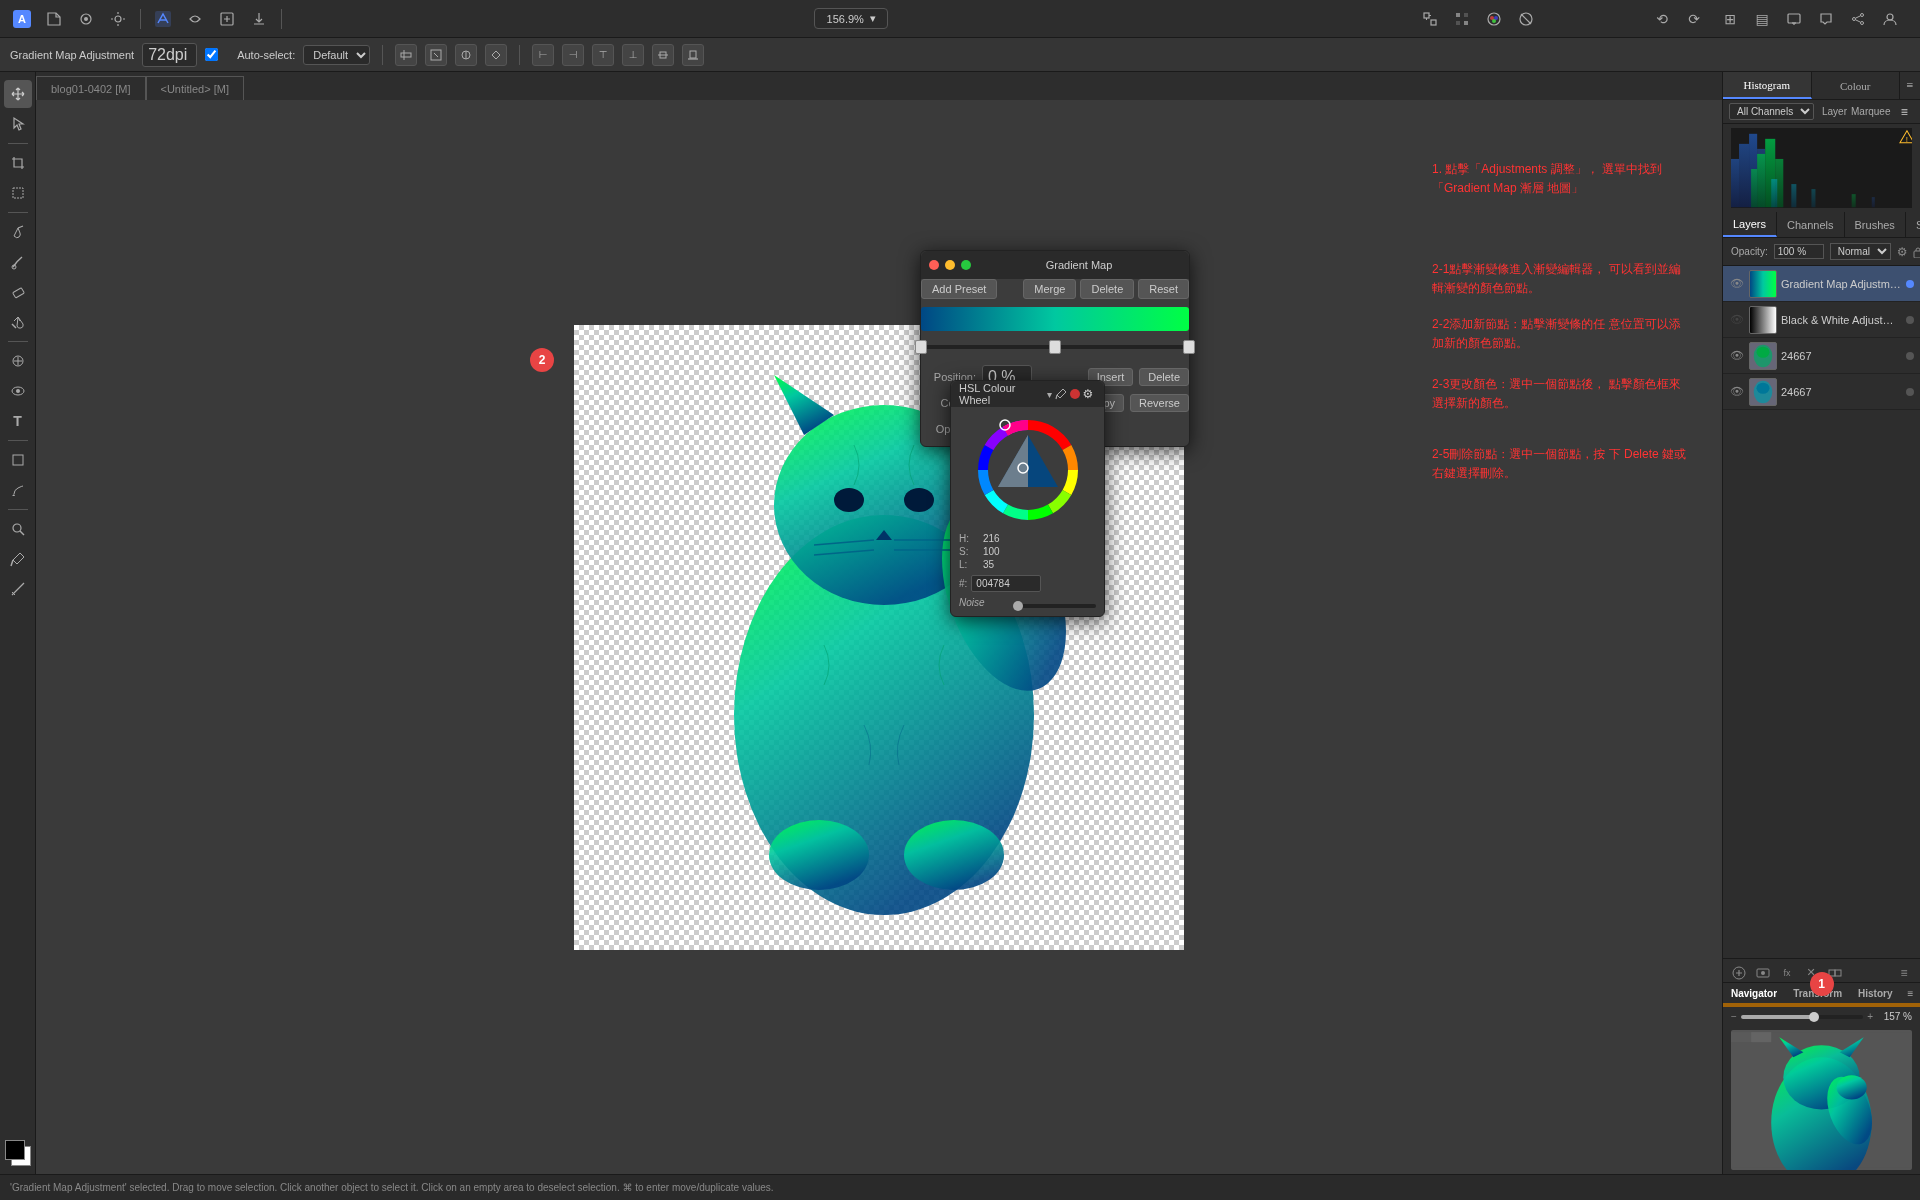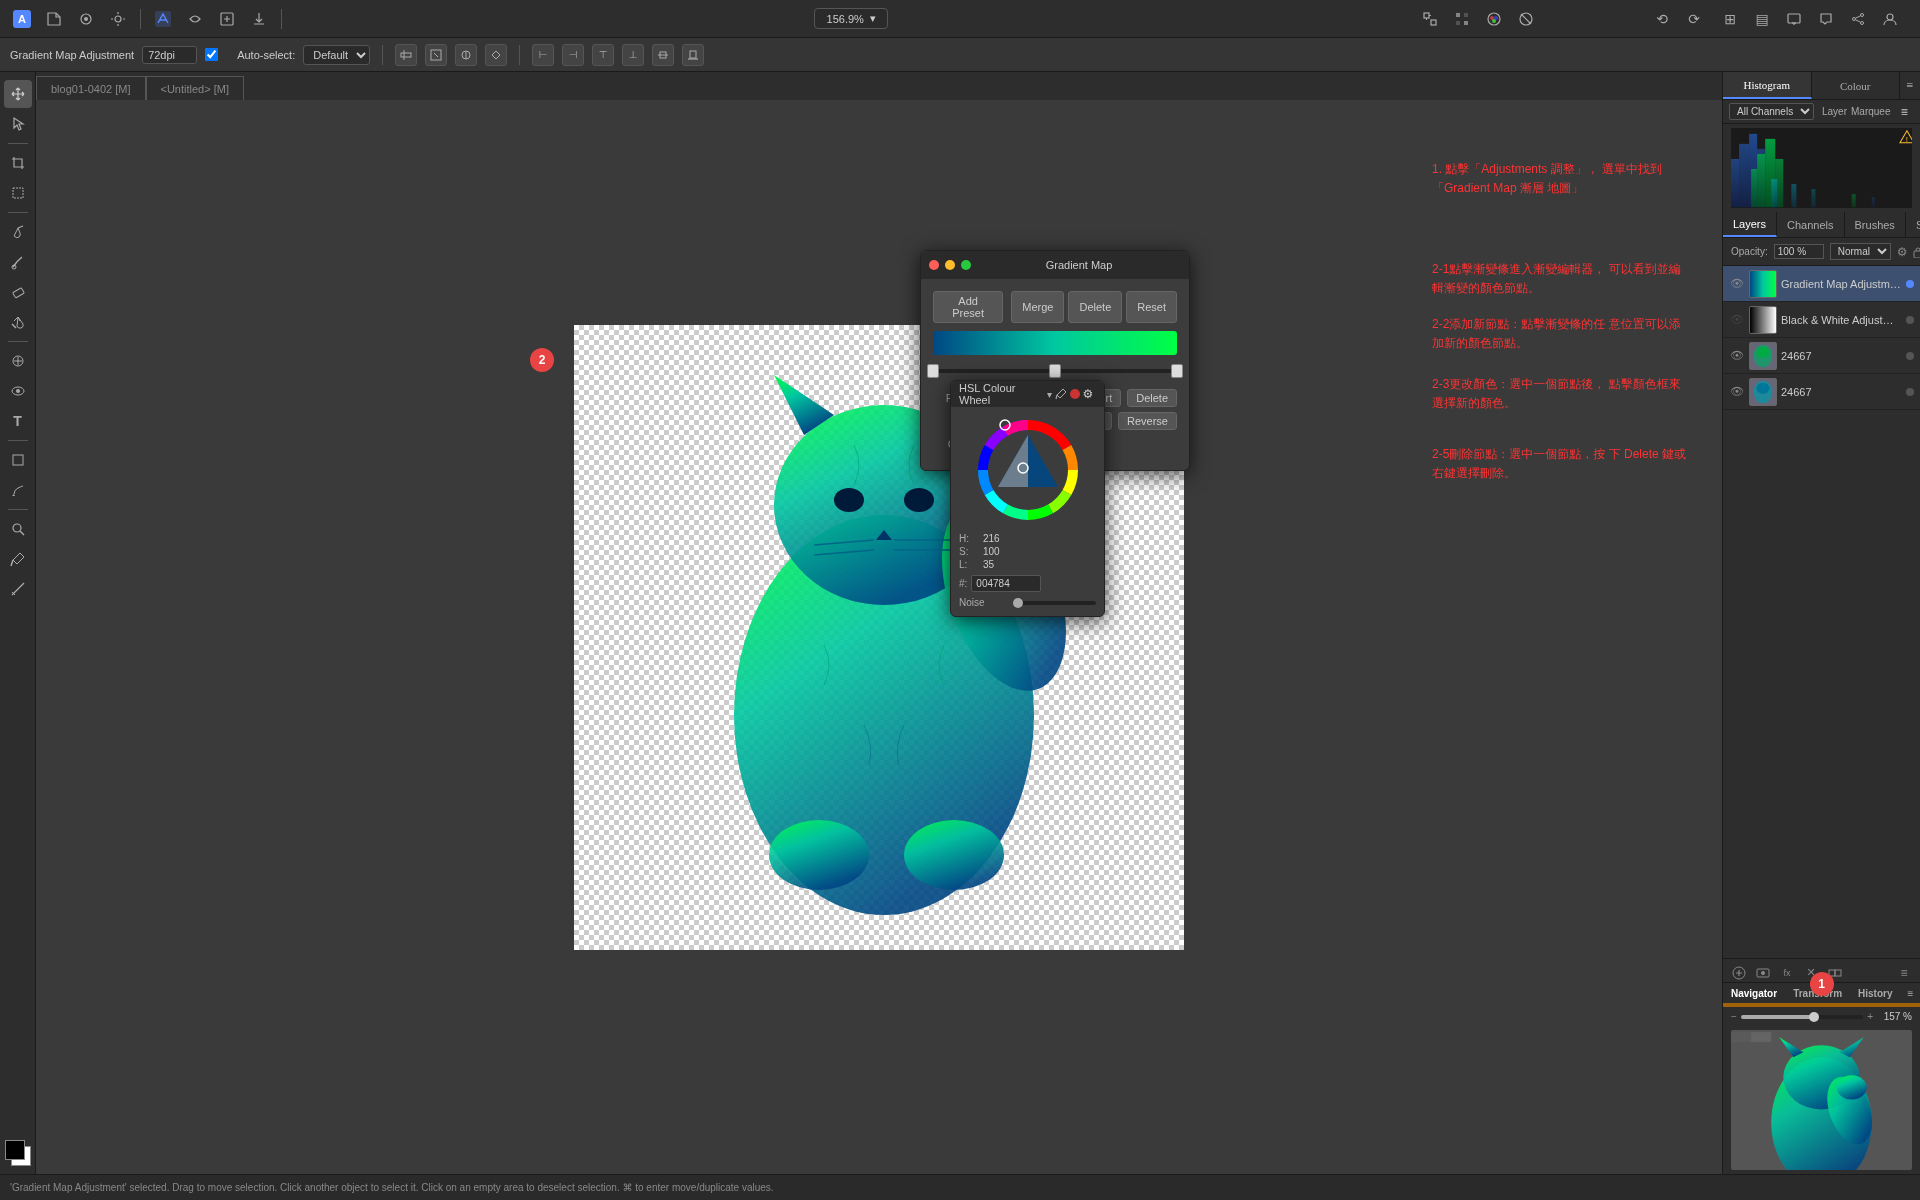--- a/index.html
+++ b/index.html
@@ -52,21 +52,21 @@
       flex-shrink: 0;
     }
     .sec-label {
       color: #ccc;
       font-size: 11px;
     }
     .sec-input {
       background: #2a2a2a;
       border: 1px solid #555;
       color: #ccc;
-      font-size: 11px;
+      font-size: 16px;
       padding: 2px 5px;
       border-radius: 3px;
       width: 55px;
     }
     .sec-select {
       background: #2a2a2a;
       border: 1px solid #555;
       color: #ccc;
       font-size: 11px;
       padding: 2px 5px;
@@ -230,21 +230,21 @@
     .tl-min { background: #ffbd2e; }
     .tl-max { background: #27c93f; }
     .dialog-title {
       flex: 1;
       text-align: center;
       font-size: 11px;
       color: #ccc;
     }
 
     .dialog-body {
-      padding: 12px;
+      padding: 0;
     }
 
     .dialog-btn-row {
       display: flex;
       gap: 4px;
       margin-bottom: 8px;
     }
     .dialog-btn {
       padding: 3px 10px;
       background: #555;
@@ -376,22 +376,23 @@
       border: 1px solid #555;
       color: #ccc;
       font-size: 10px;
       padding: 2px 4px;
       border-radius: 2px;
       width: 70px;
     }
 
     .noise-row {
       display: flex;
-      align-items: center;
+      align-items: flex-end;
       gap: 20px;
+      font-style: italic;
     }
     .noise-label { color: #aaa; font-size: 10px; width: 35px; }
     .noise-track {
       flex: 1;
       height: 4px;
       background: #222;
       border-radius: 2px;
       position: relative;
     }
     .noise-fill {

